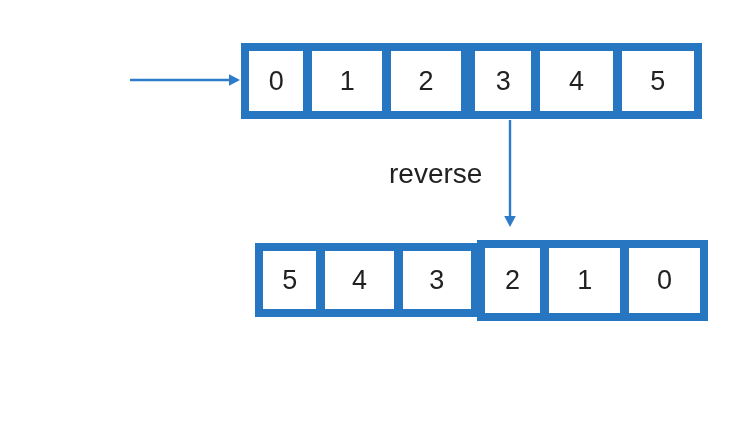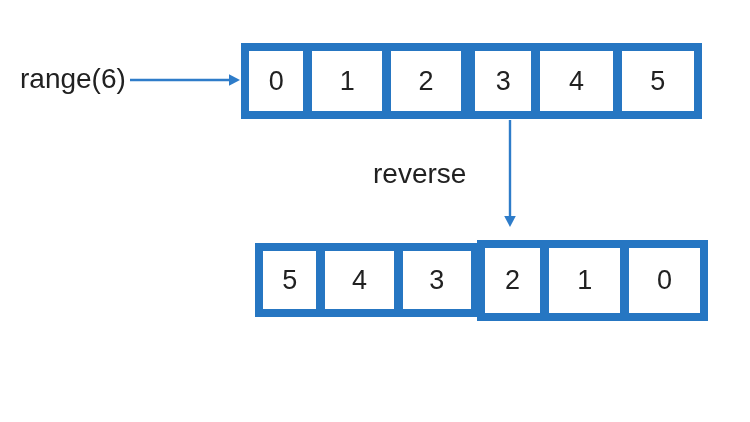--- a/index.html
+++ b/index.html
@@ -25,21 +25,21 @@
     background: var(--bg);
   }
   .diagram-label {
     position: absolute;
     color: var(--text);
     font-size: 28px;
     line-height: 1.15;
     white-space: nowrap;
   }
   .range-label  { left: 20px;  top: 63px;  }
-  .reverse-label{ left: 373px; top: 158px; }
+  .reverse-label{ left: 389px; top: 158px; }
 
   .array-block {
     position: absolute;
     display: flex;
     gap: 9px;
     background: var(--blue);
     border: 8px solid var(--blue);
   }
   .array-cell {
     flex: 1;
@@ -59,21 +59,20 @@
 
   .arrow-svg { position: absolute; color: var(--arrow); display: block; }
   .arrow-right-svg { left: 129px; top: 69px;  }
   .arrow-down-svg  { left: 499px; top: 120px; }
 </style>
 </head>
 <body>
 
 <div class="canvas">
 
-  <div class="diagram-label range-label">range(6)</div>
 
   <svg class="arrow-svg arrow-right-svg" width="112" height="22" viewBox="0 0 112 22">
     <line x1="1" y1="11" x2="100" y2="11" stroke="currentColor" stroke-width="2.4"></line>
     <polygon points="100,5.2 111,11 100,16.8" fill="currentColor"></polygon>
   </svg>
 
   <div class="array-block block-top-left">
     <div class="array-cell narrow">0</div>
     <div class="array-cell">1</div>
     <div class="array-cell">2</div>

